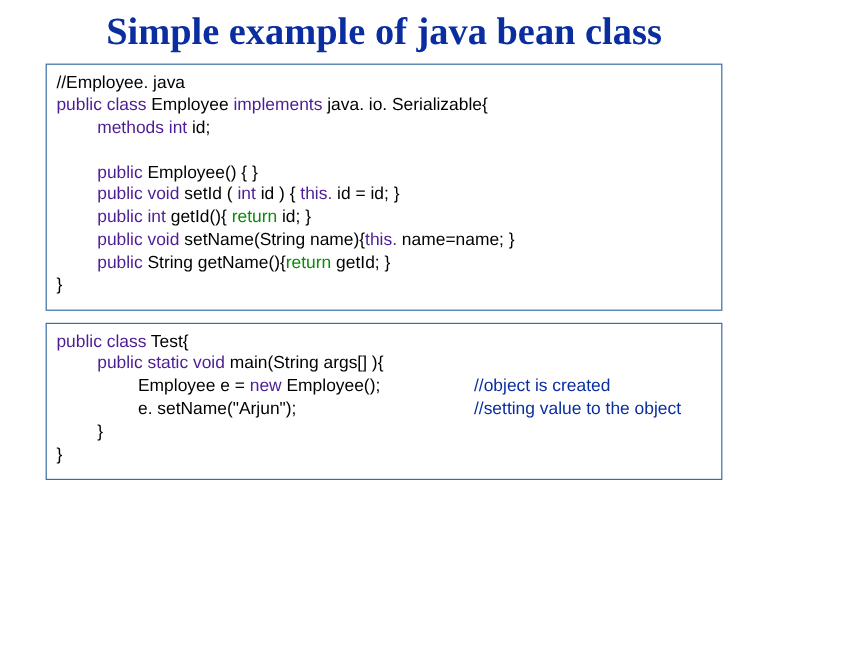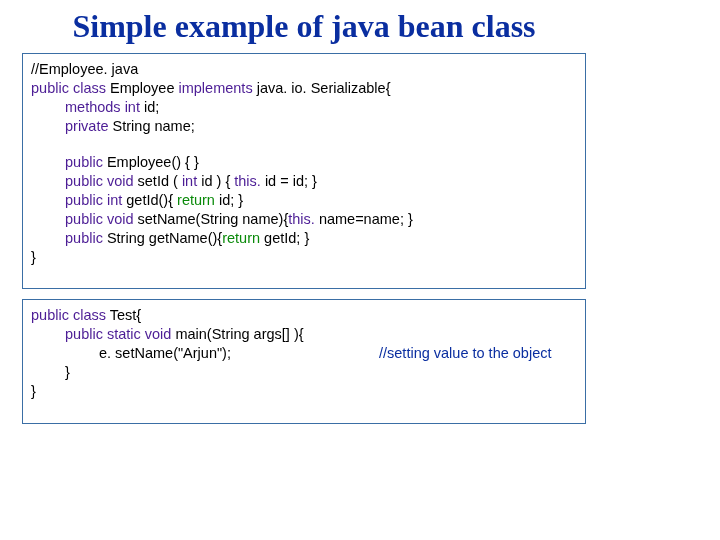--- a/index.html
+++ b/index.html
@@ -9,32 +9,33 @@
     height: 540px;
     background: #ffffff;
     font-family: Arial, Helvetica, sans-serif;
     box-sizing: border-box;
   }
   .slide {
     width: 604px;
     height: 540px;
     padding: 8px 18px 12px 22px;
     box-sizing: border-box;
+    margin-left: 16px;
   }
   .title {
     font-family: "Times New Roman", Times, serif;
     font-size: 32px;
     font-weight: bold;
     color: #0a2ea0;
     text-align: center;
     margin: 0 0 8px 0;
   }
   .code-box {
     border: 1px solid #3a6ea5;
-    padding: 6px 8px 22px 8px;
+    padding: 6px 8px 10px 8px;
     margin-bottom: 10px;
     font-family: Arial, Helvetica, sans-serif;
     font-size: 14.5px;
     line-height: 1.3;
     color: #000;
   }
   .code-line { white-space: pre; }
   .ind1 { padding-left: 34px; }
   .ind2 { padding-left: 68px; }
   .kw { color: #4c1d95; }
@@ -46,30 +47,30 @@
 </head>
 <body>
 
 <div class="slide">
   <div class="title">Simple example of java bean class</div>
 
   <div class="code-box">
     <div class="code-line"><span>//Employee. java</span></div>
     <div class="code-line"><span class="kw">public class </span><span>Employee </span><span class="kw">implements </span><span>java. io. Serializable{</span></div>
     <div class="code-line ind1"><span class="kw">methods int </span><span>id;</span></div>
-    <div class="code-line ind1"><span class="kw">private </span><span>String name;</span></div>
     <div class="spacer"></div>
     <div class="code-line ind1"><span class="kw">public </span><span>Employee() { }</span></div>
     <div class="code-line ind1"><span class="kw">public void </span><span>setId ( </span><span class="kw">int </span><span>id ) { </span><span class="kw">this. </span><span>id = id; }</span></div>
     <div class="code-line ind1"><span class="kw">public int </span><span>getId(){ </span><span class="ret">return </span><span>id; }</span></div>
     <div class="code-line ind1"><span class="kw">public void </span><span>setName(String name){</span><span class="kw">this. </span><span>name=name; }</span></div>
     <div class="code-line ind1"><span class="kw">public </span><span>String getName(){</span><span class="ret">return </span><span>getId; }</span></div>
     <div class="code-line"><span>}</span></div>
   </div>
 
   <div class="code-box">
     <div class="code-line"><span class="kw">public class </span><span>Test{</span></div>
     <div class="code-line ind1"><span class="kw">public static void </span><span>main(String args[] ){</span></div>
+    <div class="code-line ind2"><span class="col2" style="width:280px;"><span>Employee e = </span><span class="kw">new </span><span>Employee();</span></span><span class="cmtlabel">//object is created</span></div>
     <div class="code-line ind2"><span class="col2" style="width:280px;"><span>e. setName("Arjun");</span></span><span class="cmtlabel">//setting value to the object</span></div>
     <div class="code-line ind1"><span>}</span></div>
     <div class="code-line"><span>}</span></div>
   </div>
 </div>
 
 </body></html>

